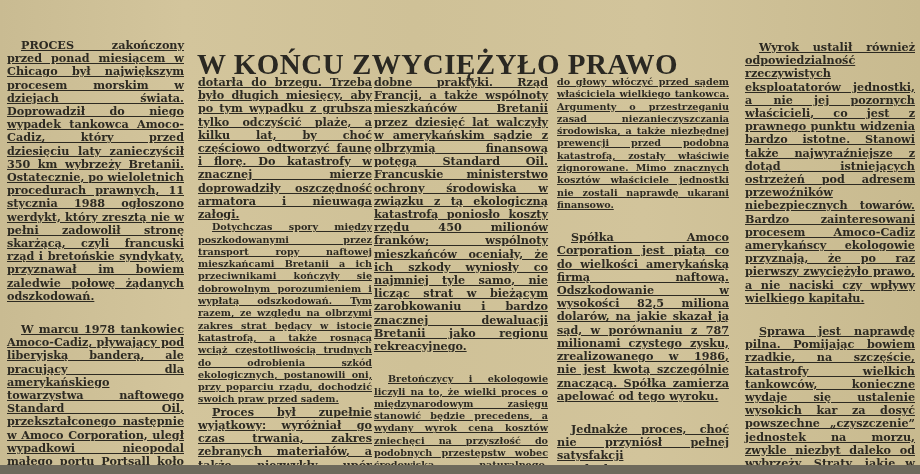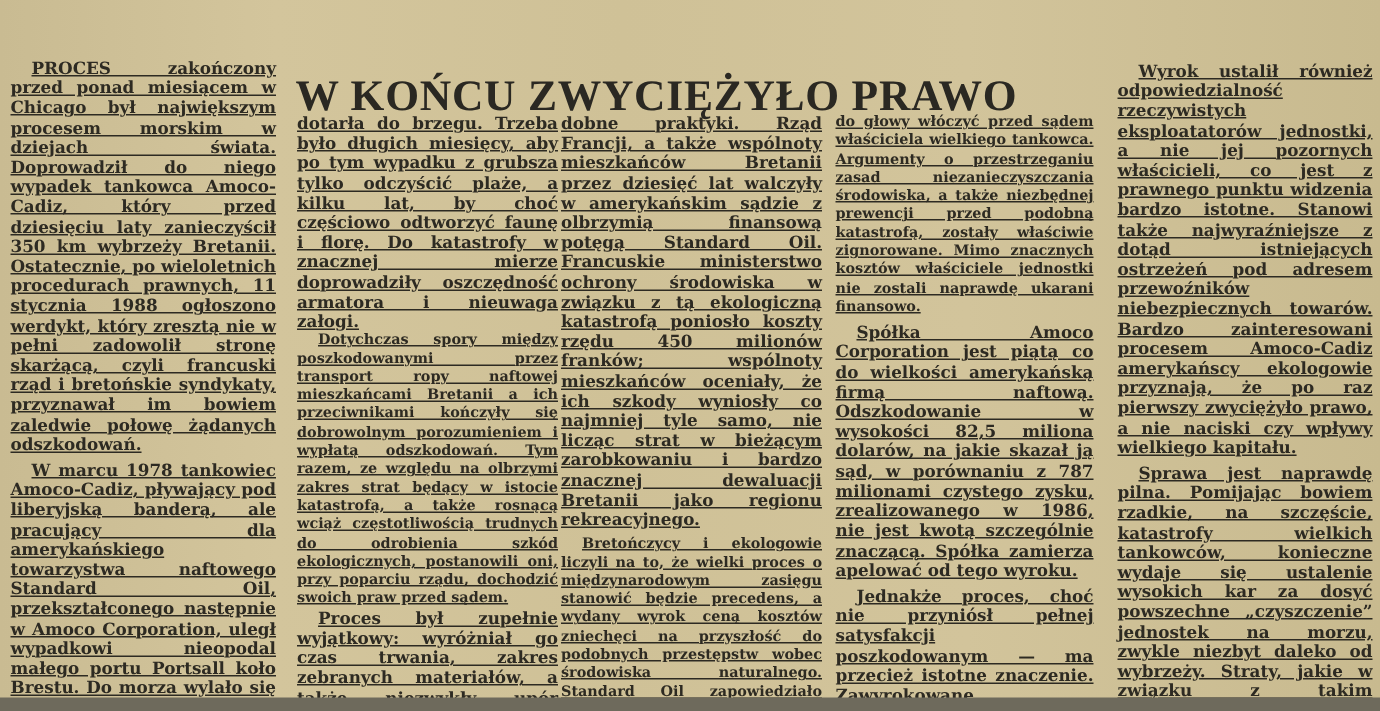--- a/index.html
+++ b/index.html
@@ -24,21 +24,21 @@
     font-size: 29px; letter-spacing: 0.5px; color: #2a2822;
     white-space: nowrap; line-height: 34px;
   }
   .col {
     position: absolute;
     font-size: 11.2px; line-height: 13.2px;
     text-align: justify; hyphens: manual;
     font-weight: bold;
   }
   .col p { margin: 0; text-indent: 14px; text-decoration: underline; }
-  .col p + p { margin-top: 4px; }
+  .col p + p { margin-top: 20px; }
   .col1 { left: 7px; top: 39px; width: 177px; }
   .col2 { left: 198px; top: 76px; width: 174px; }
   .col3 { left: 374px; top: 76px; width: 174px; }
   .col4 { left: 557px; top: 76px; width: 172px; }
   .col5 { left: 745px; top: 41px; width: 170px; }
 </style>
 </head>
 <body>
 
 <div class="page">

